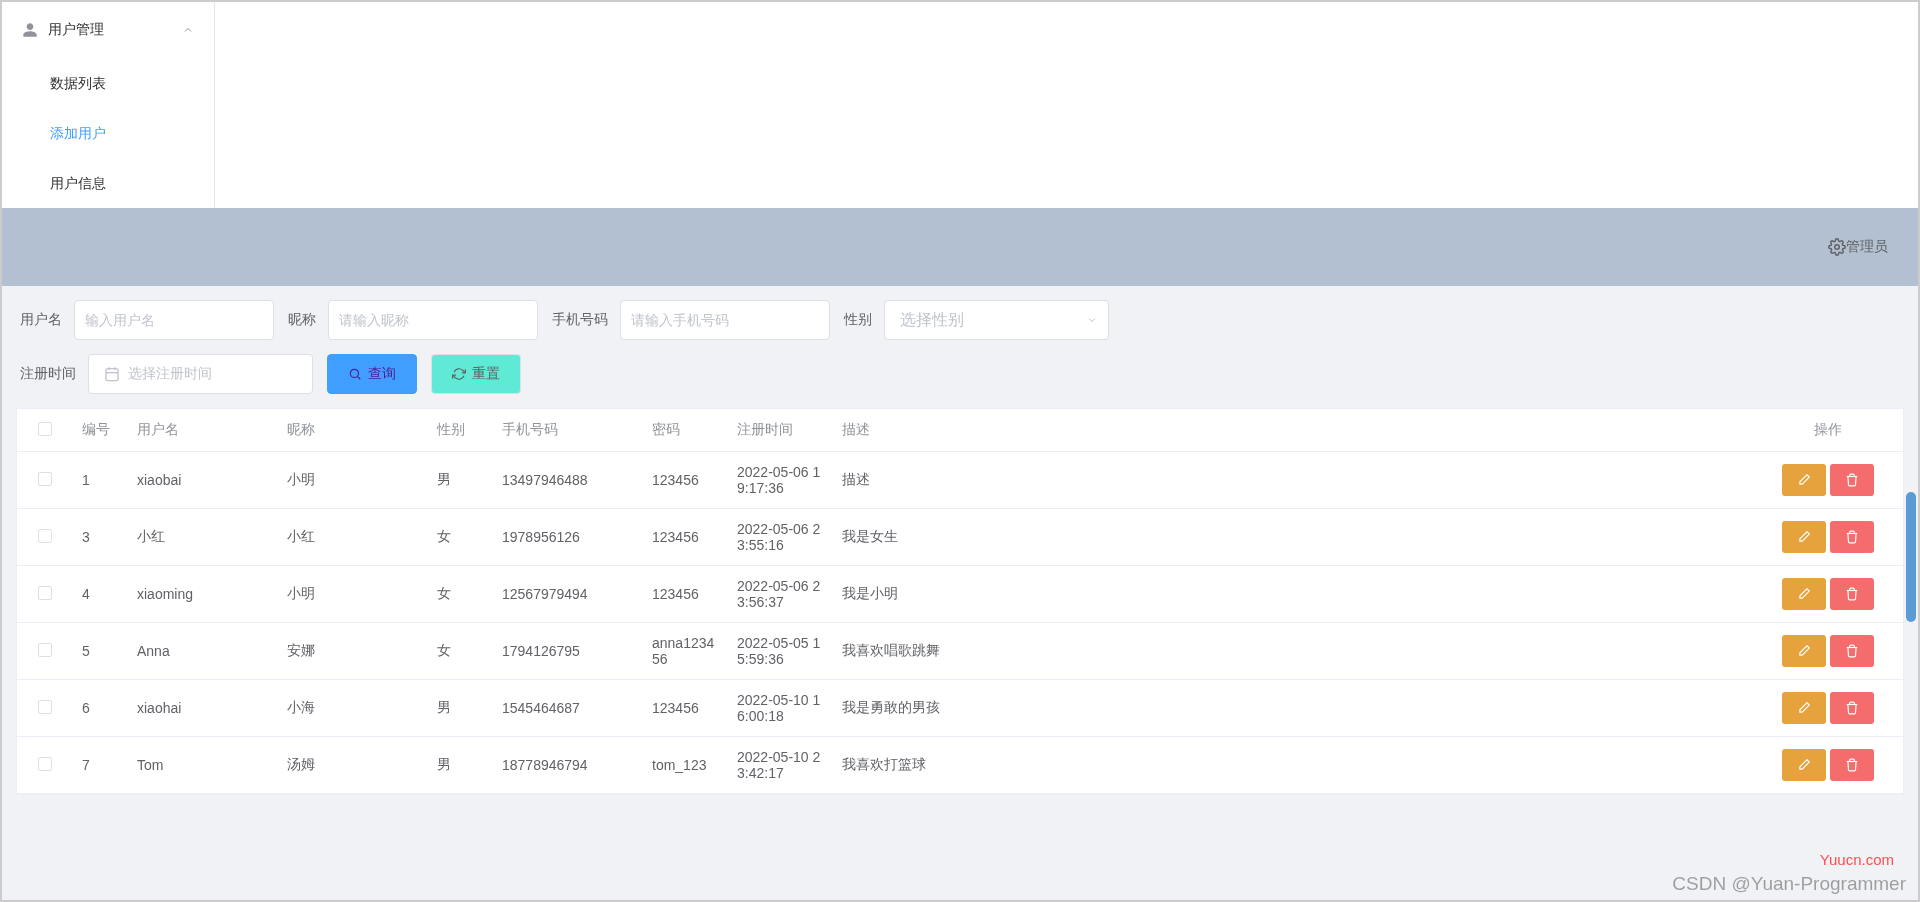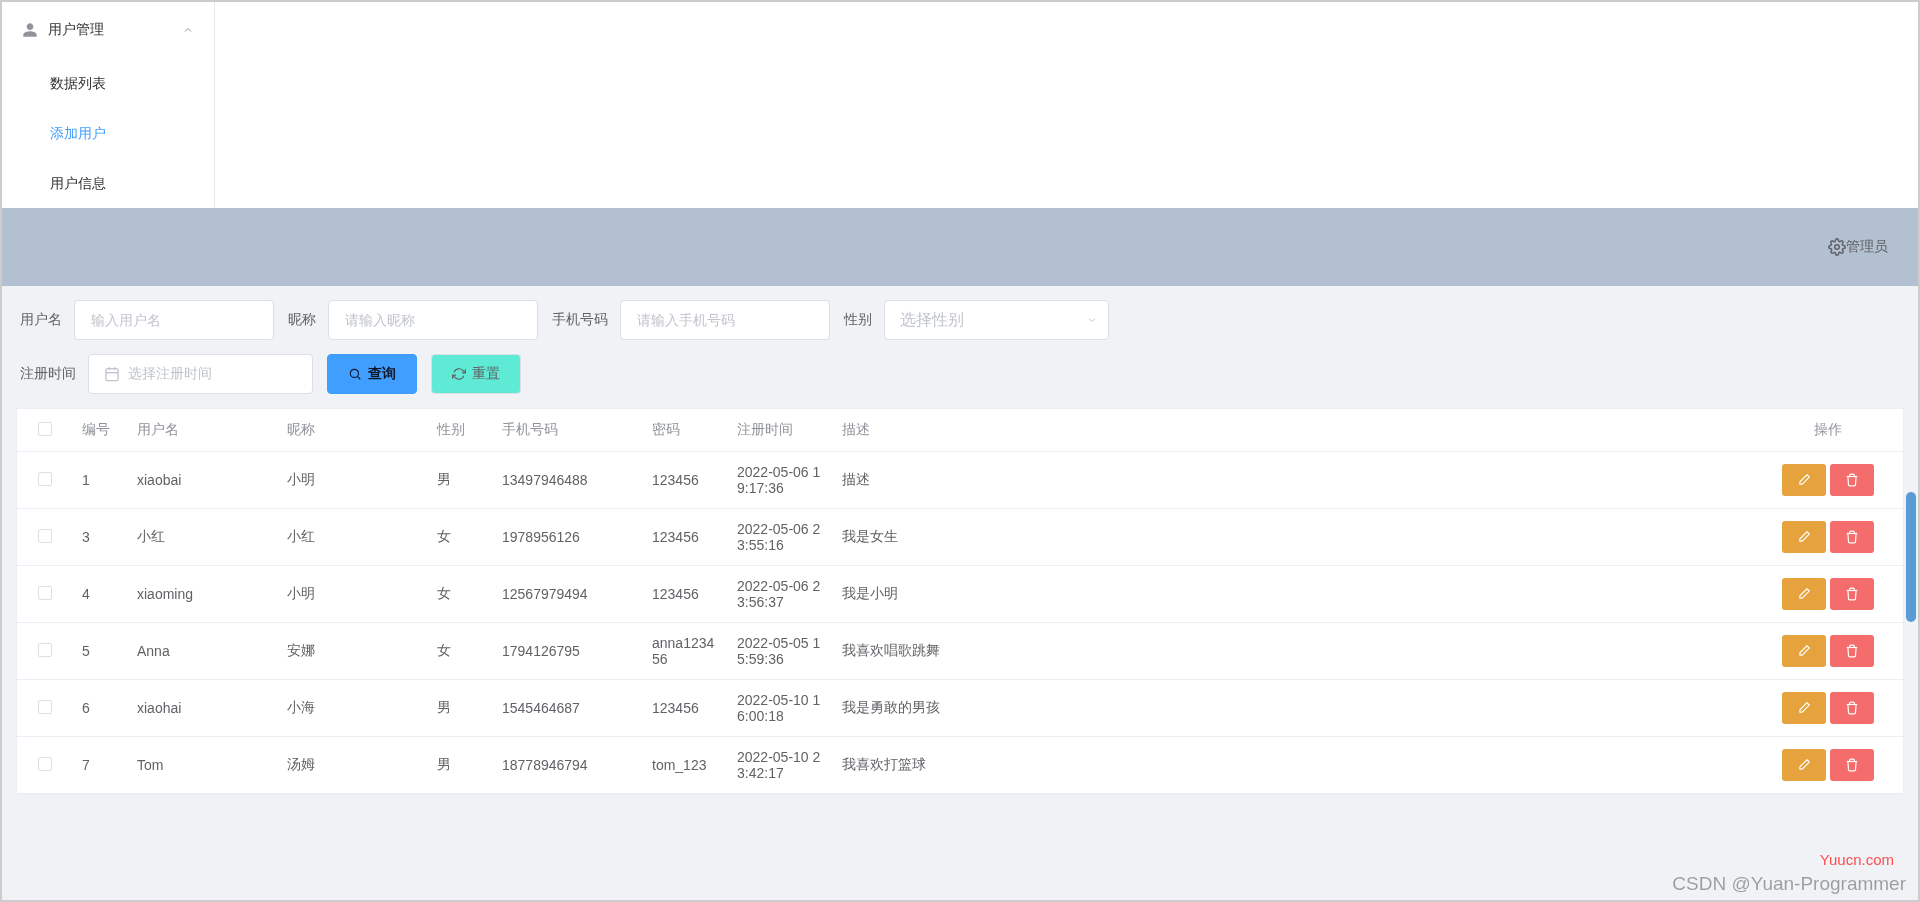--- a/index.html
+++ b/index.html
@@ -12,30 +12,30 @@
 .sidebar-header .arrow { width: 12px; height: 12px; stroke: #909399; fill: none; }
 .sidebar-item { padding: 0 20px 0 48px; height: 50px; line-height: 50px; cursor: pointer; color: #303133; font-size: 14px; }
 .sidebar-item.active { color: #409EFF; }
 .main { flex: 1; display: flex; flex-direction: column; background: #f0f2f5; overflow: hidden; }
 .topbar { height: 78px; background: #B3C0D1; display: flex; align-items: center; justify-content: flex-end; padding: 0 30px; color: #606266; }
 .gear-icon { width: 18px; height: 18px; stroke: #606266; fill: none; cursor: pointer; }
 .content { flex: 1; padding: 14px; overflow-y: auto; }
 .filter-row { display: flex; align-items: center; gap: 14px; flex-wrap: wrap; margin-bottom: 14px; padding: 0 4px; }
 .form-item { display: flex; align-items: center; gap: 12px; }
 .form-label { color: #606266; font-size: 14px; }
-.el-input { height: 40px; border: 1px solid #DCDFE6; border-radius: 4px; padding: 0 16px; font-size: 14px; color: #606266; background: #fff; outline: none; }
+.el-input { height: 40px; border: 1px solid #DCDFE6; border-radius: 4px; padding: 0 10px; font-size: 14px; color: #606266; background: #fff; outline: none; }
 .el-input::placeholder { color: #C0C4CC; }
 .w200 { width: 200px; }
 .w210 { width: 210px; }
 .el-select { height: 40px; border: 1px solid #DCDFE6; border-radius: 4px; padding: 0 30px 0 15px; font-size: 16px; color: #C0C4CC; background: #fff; display: flex; align-items: center; position: relative; cursor: pointer; width: 225px; }
 .el-select .chev { position: absolute; right: 10px; width: 12px; height: 12px; stroke: #C0C4CC; fill: none; }
 .el-date { height: 40px; border: 1px solid #DCDFE6; border-radius: 4px; padding: 0 15px; font-size: 14px; color: #C0C4CC; background: #fff; display: flex; align-items: center; gap: 8px; cursor: pointer; width: 225px; }
 .el-date svg { width: 16px; height: 16px; stroke: #C0C4CC; fill: none; }
 .btn { height: 40px; padding: 0 20px; border-radius: 4px; font-size: 14px; cursor: pointer; display: inline-flex; align-items: center; gap: 6px; border: 1px solid #DCDFE6; background: #5eead4; color: #606266; }
-.btn-primary { background: #409EFF; border-color: #409EFF; color: #0f172a; font-weight: bold; }
+.btn-primary { background: #409EFF; border-color: #409EFF; color: #4c1d95; }
 .btn svg { width: 14px; height: 14px; stroke: currentColor; fill: none; }
 .table-wrap { background: #fff; border: 1px solid #EBEEF5; }
 table { width: 100%; border-collapse: collapse; table-layout: fixed; }
 th, td { padding: 12px 10px; text-align: left; font-size: 14px; border-bottom: 1px solid #EBEEF5; word-break: break-all; }
 th { color: #909399; font-weight: 500; background: #fff; }
 td { color: #606266; }
 .col-check { width: 55px; text-align: center; }
 .col-id { width: 55px; }
 .col-user { width: 150px; }
 .col-nick { width: 150px; }

